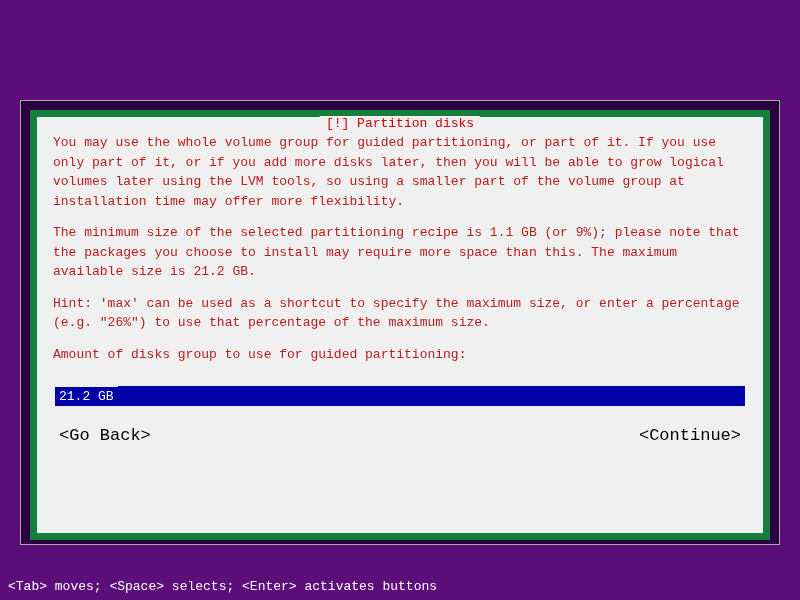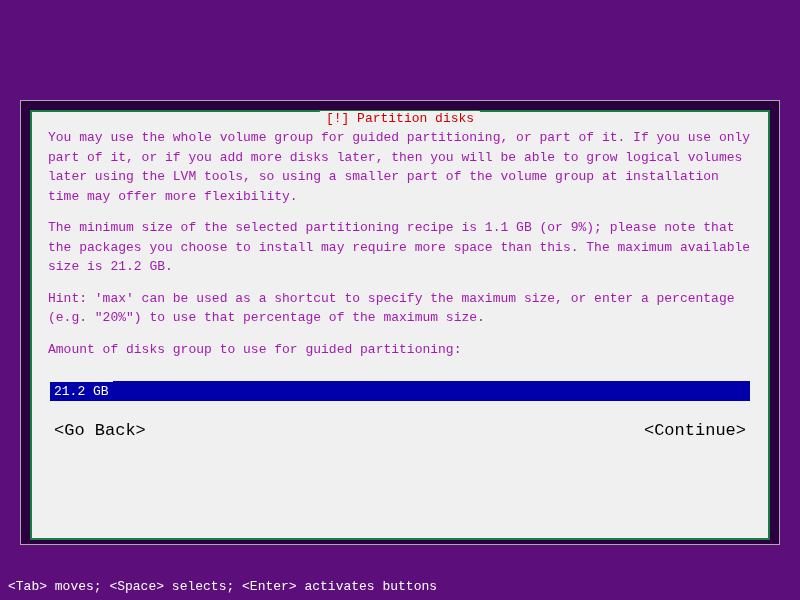--- a/index.html
+++ b/index.html
@@ -28,40 +28,40 @@
       border: 1px solid #aaaaaa;
       background-color: #2c0040;
     }
 
     .inner-dialog {
       position: absolute;
       top: 110px;
       left: 30px;
       right: 30px;
       bottom: 60px;
-      border: 2px solid #15803d;
+      border: 7px solid #15803d;
       background-color: #f0f0f0;
       color: #000000;
     }
 
     .dialog-title-bar {
       position: absolute;
       top: -1px;
       left: 50%;
       transform: translateX(-50%);
       background-color: #f0f0f0;
       color: #cc0000;
       padding: 0 6px;
       font-size: 13px;
       white-space: nowrap;
     }
 
     .dialog-content {
       padding: 16px 16px 10px 16px;
-      color: #a21caf;
+      color: #b91c1c;
       line-height: 1.5;
     }
 
     .dialog-content p {
       margin-bottom: 12px;
       font-size: 13px;
     }
 
     .amount-label {
       margin-top: 8px;
@@ -127,21 +127,21 @@
 <body>
 
 <div class="outer-border"></div>
 
 <div class="inner-dialog">
   <div class="dialog-title-bar">[!] Partition disks</div>
 
   <div class="dialog-content">
     <p>You may use the whole volume group for guided partitioning, or part of it. If you use only part of it, or if you add more disks later, then you will be able to grow logical volumes later using the LVM tools, so using a smaller part of the volume group at installation time may offer more flexibility.</p>
     <p>The minimum size of the selected partitioning recipe is 1.1 GB (or 9%); please note that the packages you choose to install may require more space than this. The maximum available size is 21.2 GB.</p>
-    <p>Hint: 'max' can be used as a shortcut to specify the maximum size, or enter a percentage (e.g. "20%") to use that percentage of the maximum size.</p>
+    <p>Hint: 'max' can be used as a shortcut to specify the maximum size, or enter a percentage (e.g. "26%") to use that percentage of the maximum size.</p>
     <p class="amount-label">Amount of disks group to use for guided partitioning:</p>
   </div>
 
   <div class="input-row" style="padding: 0 18px;">
     <span class="input-value">21.2 GB</span>
     <div class="input-cursor-line"></div>
   </div>
 
   <div class="buttons-row">
     <button class="btn">&lt;Go Back&gt;</button>

